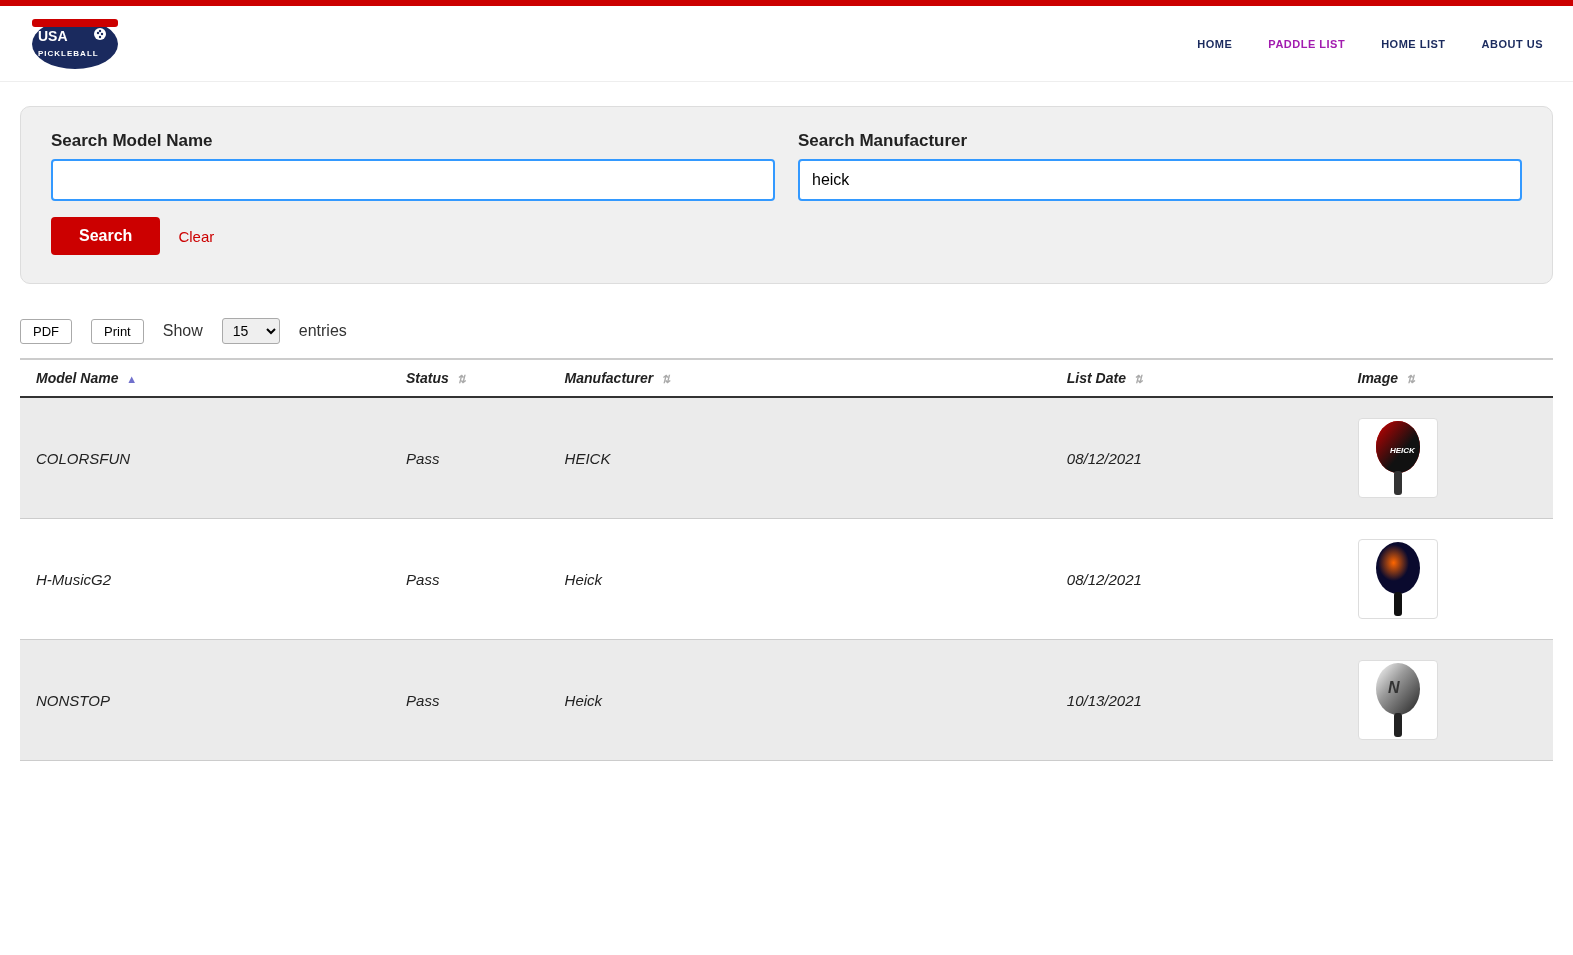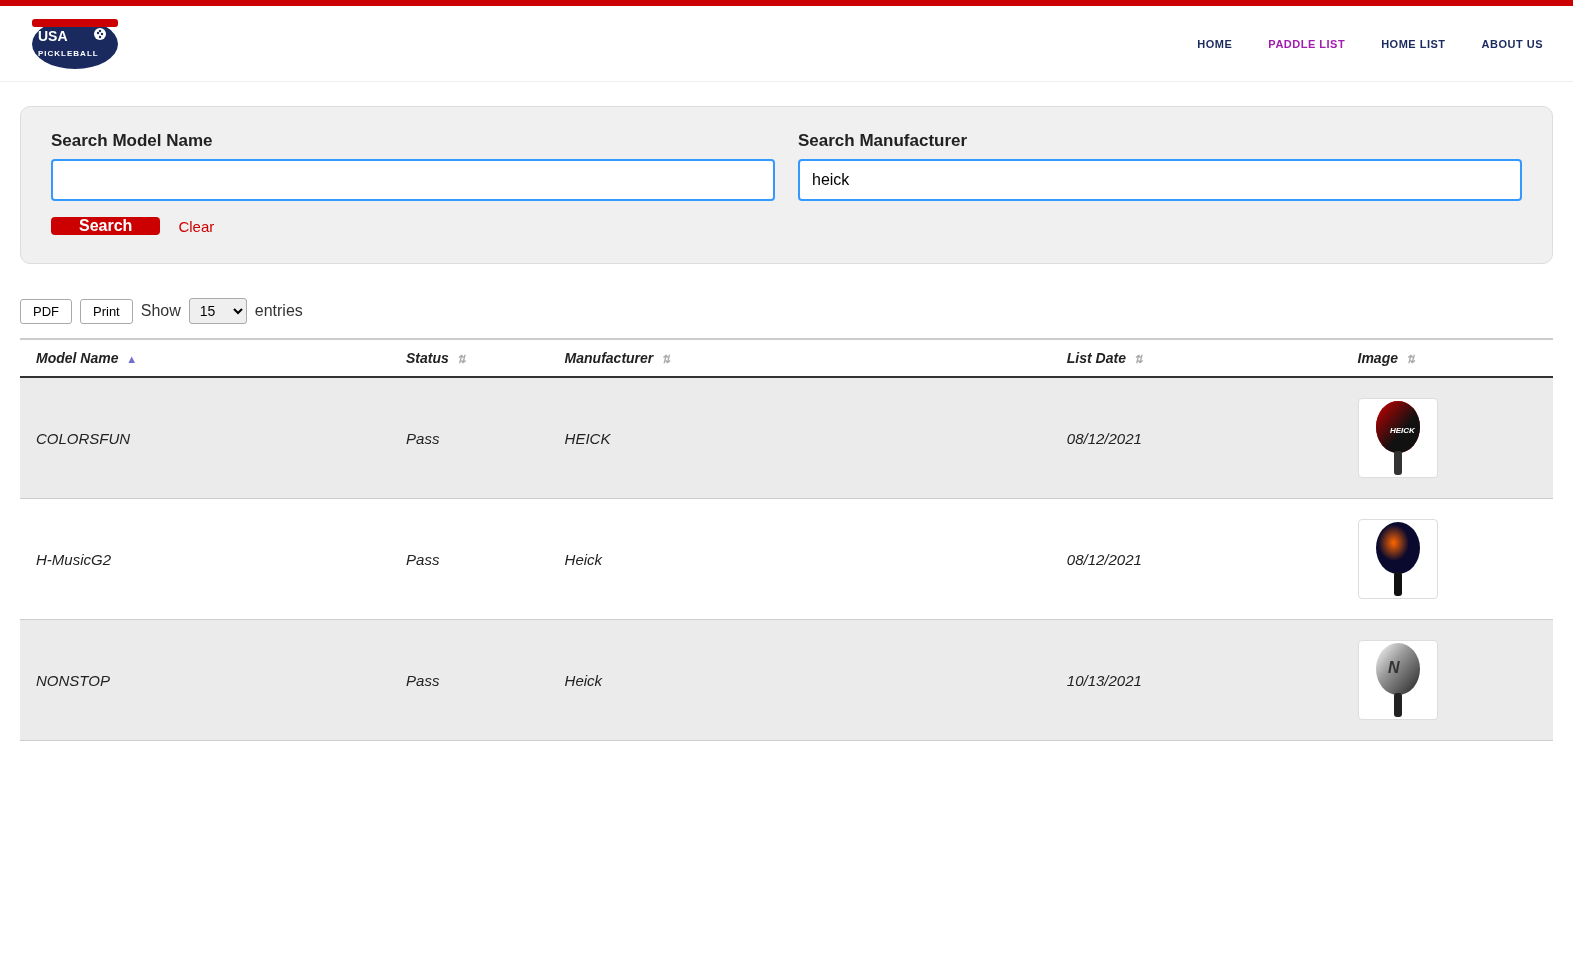--- a/index.html
+++ b/index.html
@@ -91,41 +91,41 @@
       display: flex;
       align-items: center;
       gap: 18px;
       margin-top: 16px;
     }
 
     .btn-search {
       background: #cc0000;
       color: #fff;
       border: none;
-      padding: 0 28px;
+      padding: 10px 28px;
       font-size: 16px;
       font-weight: 600;
       border-radius: 4px;
       cursor: pointer;
     }
 
     .btn-clear {
       background: none;
       border: none;
       color: #cc0000;
       font-size: 15px;
       cursor: pointer;
       font-weight: 400;
     }
 
     
     .table-controls {
       display: flex;
       align-items: center;
-      gap: 8px;
+      gap: 19px;
       padding: 10px 20px;
       margin-bottom: 4px;
     }
 
     .btn-pdf, .btn-print {
       border: 1px solid #aaa;
       background: #fff;
       padding: 4px 12px;
       font-size: 13px;
       cursor: pointer;

